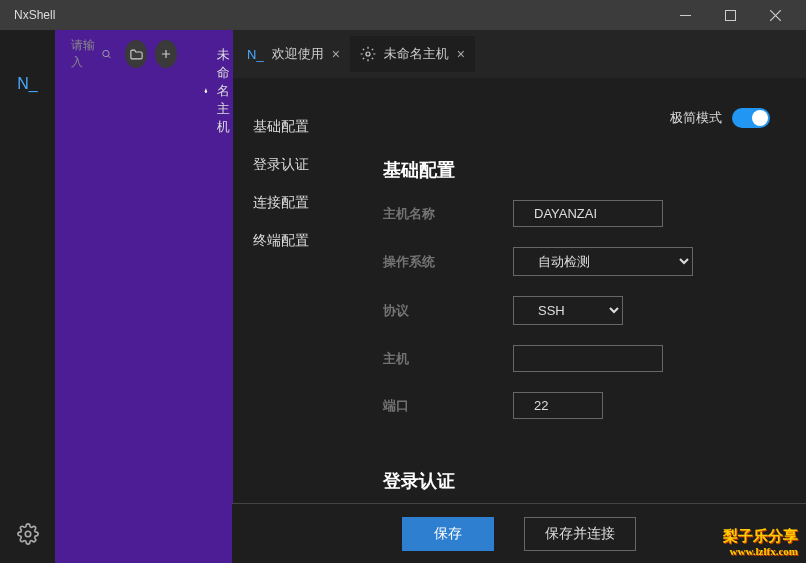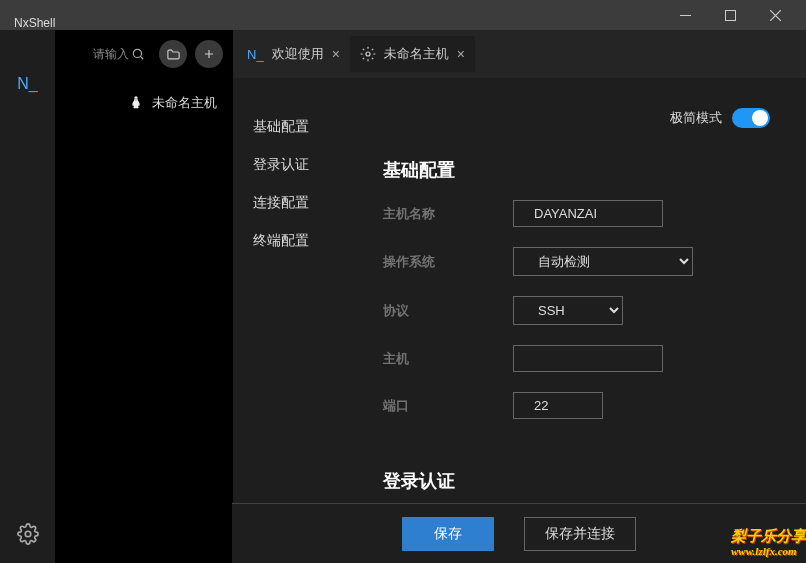--- a/index.html
+++ b/index.html
@@ -9,21 +9,21 @@
   font-family: "Microsoft YaHei", -apple-system, sans-serif;
   color: #ccc;
   font-size: 13px;
   overflow: hidden;
   position: relative;
 }
 .titlebar {
   height: 30px;
   background: #3c3c3c;
   display: flex;
-  align-items: flex-end;
+  align-items: center;
   padding: 0 8px 0 14px;
 }
 .titlebar .title { font-size: 12px; color: #ddd; }
 .window-controls { margin-left: auto; display: flex; }
 .window-controls div {
   width: 45px; height: 30px;
   display: flex; align-items: center; justify-content: center;
   color: #ccc; cursor: pointer;
 }
 .main {
@@ -41,24 +41,23 @@
 .nav-rail .logo {
   color: #4aa8ff; font-size: 16px; font-weight: 500;
 }
 .nav-rail .gear-bottom {
   margin-top: auto;
   margin-bottom: 18px;
   color: #aaa;
 }
 .sidebar {
   width: 178px;
-  background: #000000;
-  display: flex;
-  flex-direction: column;
-  align-items: flex-end;
+  background: #4c1d95;
+  display: flex;
+  flex-direction: row;
 }
 .sidebar-tools {
   height: 48px;
   display: flex;
   align-items: center;
   padding: 0 10px;
   gap: 8px;
 }
 .search-wrap {
   display: flex; align-items: center;
@@ -203,29 +202,28 @@
   padding: 8px 32px;
   font-size: 14px;
   cursor: pointer;
   border: none;
   font-family: inherit;
 }
 .btn.primary { background: #2f7fd1; color: #fff; }
 .btn.secondary { background: #1e1e1e; border: 1px solid #666; color: #ddd; padding: 7px 20px; }
 .watermark {
   position: absolute;
-  bottom: 6px; right: 0;
+  bottom: 6px; right: 8px;
   font-size: 15px;
   font-weight: bold;
   color: #ffcc00;
   text-shadow: 1px 1px 0 #d04000;
   font-family: "KaiTi", serif;
   line-height: 1.1;
-  text-align: left;
-  font-style: italic;
+  text-align: right;
 }
 .watermark .sub { font-size: 11px; color: #ffcc00; display:block; }
 svg { display: block; }
 </style>
 </head>
 <body>
 
 <div class="titlebar">
   <span class="title">NxShell</span>
   <div class="window-controls">

